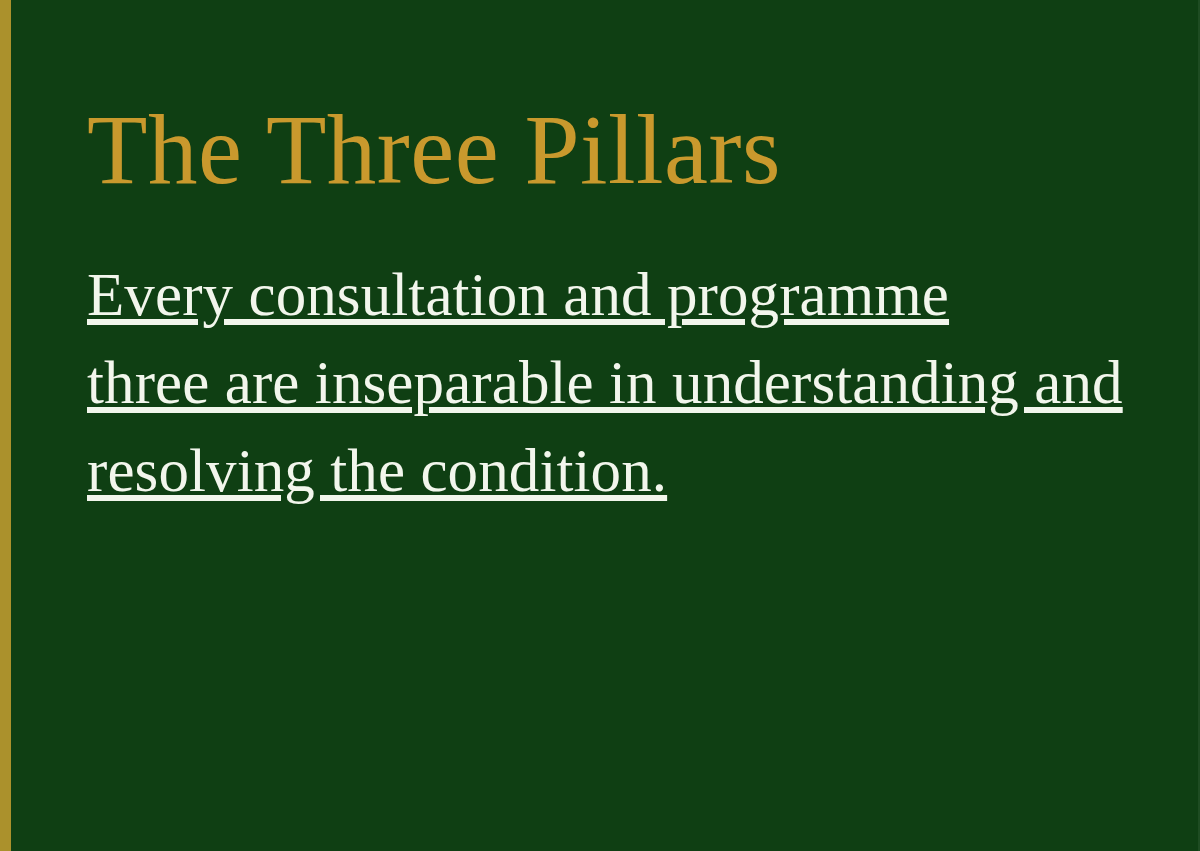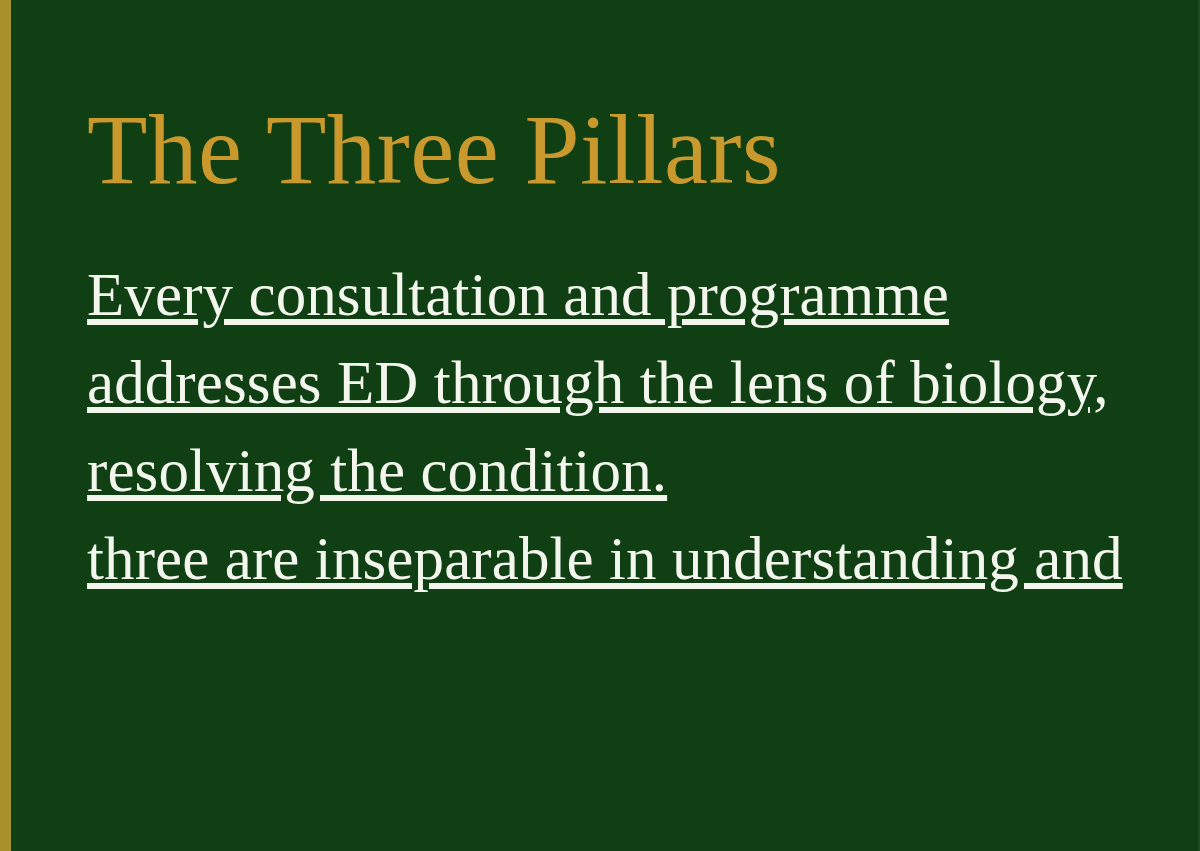--- a/index.html
+++ b/index.html
@@ -97,19 +97,18 @@
 
   <div class="accent-bar" style="background: rgb(171, 145, 44);"></div>
   <div class="right-edge"></div>
 
   <div class="content">
 
     <h1 class="slide-title" style="color: rgb(201, 153, 45);">The Three Pillars</h1>
 
     <p class="slide-body" style="color: rgb(242, 246, 236);">
       <span class="body-line">Every consultation and programme</span>
-      <span class="body-line">addresses ED through the lens of biology,</span>
+      <span class="body-line">three are inseparable in understanding and</span>
       <span class="body-line">resolving the condition.</span>
-      <span class="body-line">three are inseparable in understanding and</span>
     </p>
 
   </div>
 </div>
 
 </body></html>

